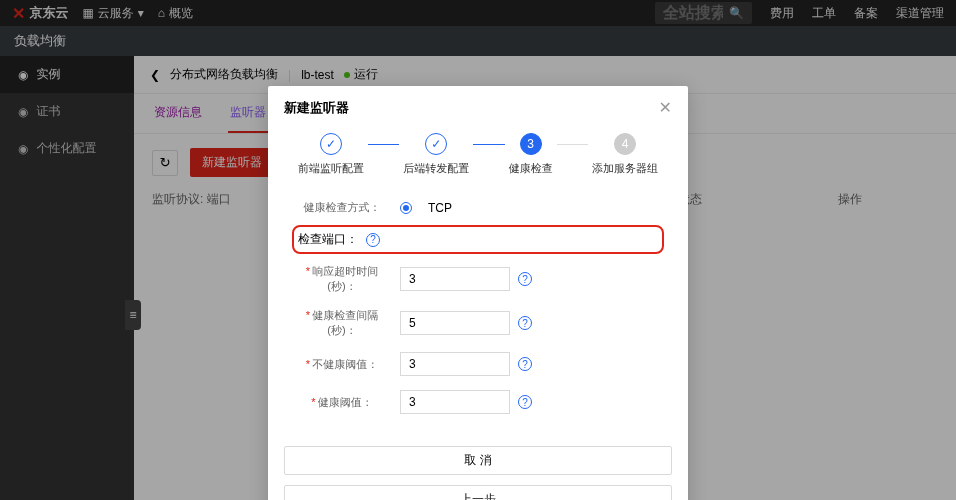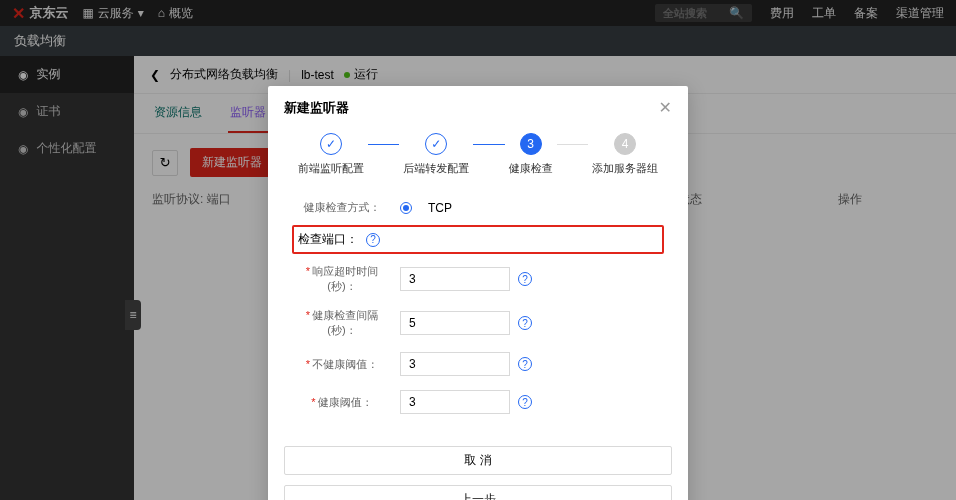--- a/index.html
+++ b/index.html
@@ -3,35 +3,35 @@
 <meta charset="utf-8">
 <style>
 * { box-sizing: border-box; margin: 0; padding: 0; }
 body { font-family: "Microsoft YaHei", Arial, sans-serif; font-size: 12px; background: #f5f5f5; width: 956px; height: 500px; overflow: hidden; position: relative; }
 .topbar { background: #222; height: 26px; display: flex; align-items: center; color: #eee; padding: 0 12px; }
 .topbar .logo { display: flex; align-items: center; gap: 4px; font-weight: bold; font-size: 13px; }
 .topbar .logo-icon { color: #e1251b; font-size: 16px; }
 .topbar .menu-item { margin-left: 14px; display: flex; align-items: center; gap: 4px; cursor: pointer; }
 .topbar .spacer { flex: 1; }
 .search-box { background: #3a3a3a; display: flex; align-items: center; padding: 2px 8px; border-radius: 2px; }
-.search-box input { background: transparent; border: none; color: #ccc; font-size: 11px; width: 60px; outline: none; font-weight: bold; }
+.search-box input { background: transparent; border: none; color: #ccc; font-size: 16px; width: 60px; outline: none; font-weight: bold; }
 .search-box .search-icon { color: #999; margin-left: 6px; }
 .topbar .top-link { margin-left: 18px; cursor: pointer; }
 .titlebar { background: #373d41; height: 30px; display: flex; align-items: center; color: #fff; padding: 0 14px; font-size: 13px; }
 .body-row { display: flex; height: calc(500px - 56px); }
 .sidebar { width: 134px; background: #333; color: #ccc; }
 .sidebar .item { padding: 10px 18px; display: flex; align-items: center; gap: 8px; cursor: pointer; font-size: 12px; }
 .sidebar .item.active { background: #222; color: #fff; }
 .main { flex: 1; background: #fff; position: relative; display: flex; flex-direction: column; }
 .crumb { display: flex; align-items: center; gap: 10px; padding: 10px 16px; border-bottom: 1px solid #eee; font-size: 12px; }
 .crumb .back { cursor: pointer; }
 .crumb .sep { color: #ddd; }
 .crumb .status-dot { width: 6px; height: 6px; background: #52c41a; border-radius: 50%; display: inline-block; margin-right: 4px; }
 .tabs { display: flex; gap: 24px; padding: 0 18px; border-bottom: 1px solid #eee; }
-.tabs .tab { padding: 10px 2px; cursor: pointer; color: #0f766e; border-bottom: 2px solid transparent; }
+.tabs .tab { padding: 10px 2px; cursor: pointer; color: #a21caf; border-bottom: 2px solid transparent; }
 .tabs .tab.active { color: #8b5cf6; border-bottom-color: #e1251b; }
 .toolbar { padding: 14px 18px 8px; display: flex; align-items: center; gap: 12px; }
 .refresh-btn { width: 26px; height: 26px; border: 1px solid #ddd; display: flex; align-items: center; justify-content: center; cursor: pointer; background: #fff; border-radius: 2px; }
 .primary-btn { background: #e1251b; color: #fff; border: none; padding: 6px 12px; cursor: pointer; border-radius: 2px; font-size: 12px; }
 .table-head { display: flex; padding: 6px 18px 10px; color: #666; gap: 60px; }
 .table-head .th { min-width: 100px; }
 .table-head .th.wide { flex: 1; }
 .overlay { position: absolute; inset: 0; background: rgba(0,0,0,0.35); }
 .modal { position: absolute; left: 50%; top: 86px; transform: translateX(-50%); width: 420px; background: #fff; border-radius: 2px; box-shadow: 0 4px 20px rgba(0,0,0,0.2); }
 .modal-head { display: flex; align-items: center; justify-content: space-between; padding: 12px 16px; border-bottom: none; }
@@ -47,21 +47,21 @@
 .step-line.gray { background: #ddd; }
 .form { padding: 14px 24px 4px; }
 .form-row { display: flex; align-items: center; margin-bottom: 14px; gap: 8px; }
 .form-row .label { width: 100px; text-align: center; color: #666; font-size: 11px; }
 .form-row .req::before { content: "*"; color: #e1251b; margin-right: 2px; }
 .form-row input[type=text] { border: 1px solid #d9d9d9; height: 24px; padding: 0 8px; width: 110px; font-size: 12px; outline: none; }
 .help-icon { width: 14px; height: 14px; border: 1px solid #2468f2; color: #2468f2; border-radius: 50%; display: inline-flex; align-items: center; justify-content: center; font-size: 10px; }
 .radio { display: flex; align-items: center; gap: 16px; }
 .radio .dot { width: 12px; height: 12px; border: 1.5px solid #2468f2; border-radius: 50%; display: inline-block; position: relative; }
 .radio .dot::after { content: ""; position: absolute; inset: 2px; background: #2468f2; border-radius: 50%; }
-.highlight-row { border: 2.5px solid #e1251b; padding: 4px 4px; margin: -4px 0 10px; border-radius: 2px; display: flex; align-items: center; gap: 8px; }
+.highlight-row { border: 2.5px solid #e1251b; padding: 4px 4px; margin: -4px 0 10px; border-radius: 8px; display: flex; align-items: center; gap: 8px; }
 .modal-foot { display: flex; justify-content: center; gap: 10px; padding: 14px 16px; flex-direction: column; }
 .btn { border: 1px solid #d9d9d9; background: #fff; padding: 5px 12px; cursor: pointer; font-size: 12px; border-radius: 2px; }
 .btn.primary { background: #2468f2; color: #fff; border-color: #2468f2; padding-left: 18px; }
 .side-tab { position: absolute; left: 125px; top: 300px; width: 16px; height: 30px; background: #444; border-radius: 0 4px 4px 0; display: flex; align-items: center; justify-content: center; color: #fff; cursor: pointer; }
 </style>
 </head>
 <body>
 
 <div class="topbar">
   <span class="logo">

